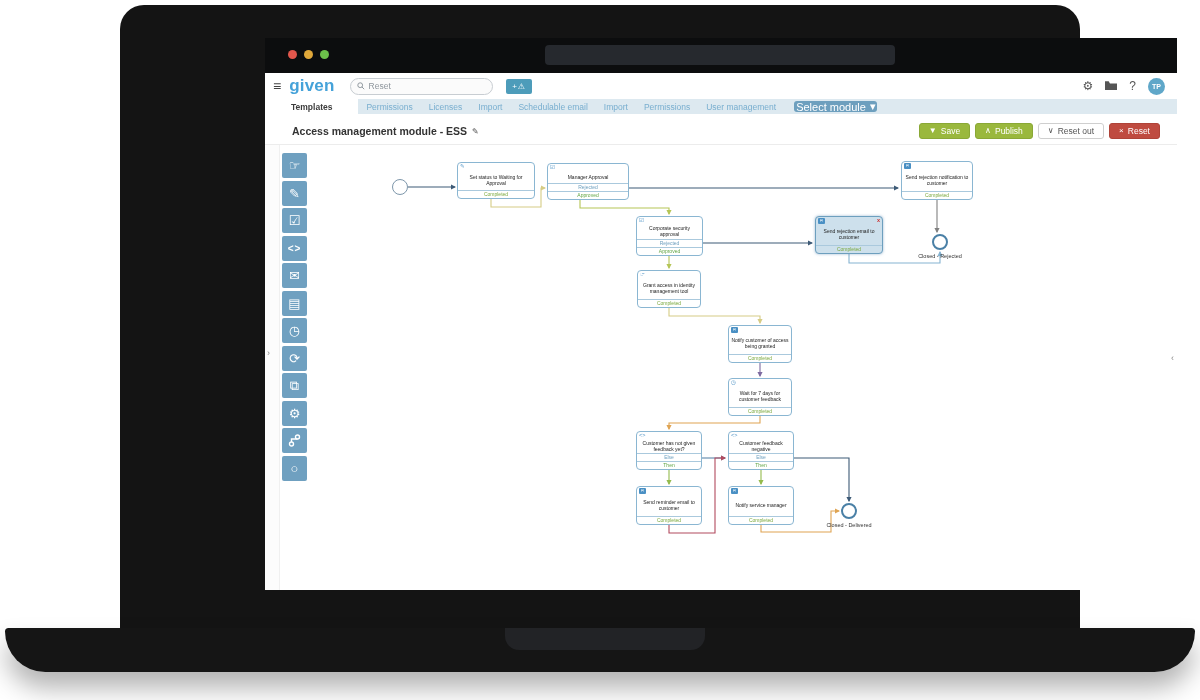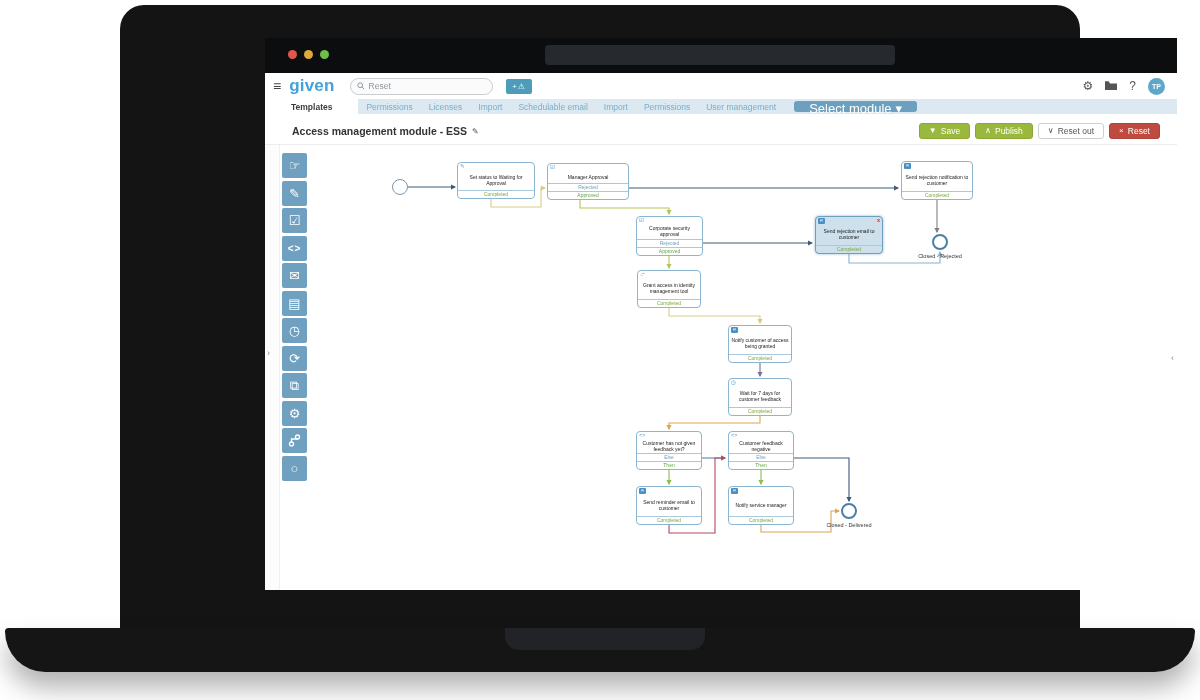--- a/index.html
+++ b/index.html
@@ -33,22 +33,22 @@
   .add-btn { margin-left:13px; width:26px; height:15px; background:#4d9cba; color:#fff; border-radius:2px;
     font-size:8px; display:flex; align-items:center; justify-content:center; gap:1px; cursor:pointer; }
   .topbar-right { margin-left:auto; display:flex; align-items:center; gap:12px; margin-right:12px; }
   .tb-icon { color:#555; font-size:12px; line-height:1; cursor:pointer; }
   .avatar { width:17px; height:17px; border-radius:50%; background:#5fa7c9; color:#fff; font-size:7px;
     display:flex; align-items:center; justify-content:center; font-weight:bold; cursor:pointer; }
 
   .tabbar { position:absolute; left:0; top:26px; width:912px; height:15px; background:#dde9f0; display:flex; align-items:stretch; }
   .tab { font-size:8.5px; color:#78aecf; display:flex; align-items:center; justify-content:center; padding:0 8px; cursor:pointer; white-space:nowrap; }
   .tab.active { background:#fff; color:#3c3c3c; font-weight:bold; padding:0 26px; }
-  .select-module { margin:2px 0 2px 10px; background:#6d9fbe; color:#fff; font-size:13px; border-radius:3px;
-    padding:0 15px; display:flex; align-items:flex-start; gap:4px; cursor:pointer; }
+  .select-module { margin:2px 0 2px 10px; background:#6d9fbe; color:#fff; font-size:11px; border-radius:3px;
+    padding:0 2px; display:flex; align-items:center; gap:4px; cursor:pointer; }
 
   .titlerow { position:absolute; left:0; top:45px; width:912px; height:27px; background:#fff; border-bottom:1px solid #ececec;
     display:flex; align-items:center; }
   .page-title { font-size:10.5px; font-weight:bold; color:#333; margin-left:27px; }
   .title-edit { font-size:8px; color:#555; margin-left:5px; cursor:pointer; }
   .actionbar { margin-left:auto; margin-right:17px; display:flex; gap:5px; }
   .btn { height:16px; border-radius:3px; font-size:8.5px; display:flex; align-items:center; gap:4px;
     padding:0 9px; cursor:pointer; border:1px solid transparent; }
   .btn .bi { font-size:8px; line-height:1; }
   .btn.green { background:#9ab83d; color:#fff; border-color:#8aa836; }

